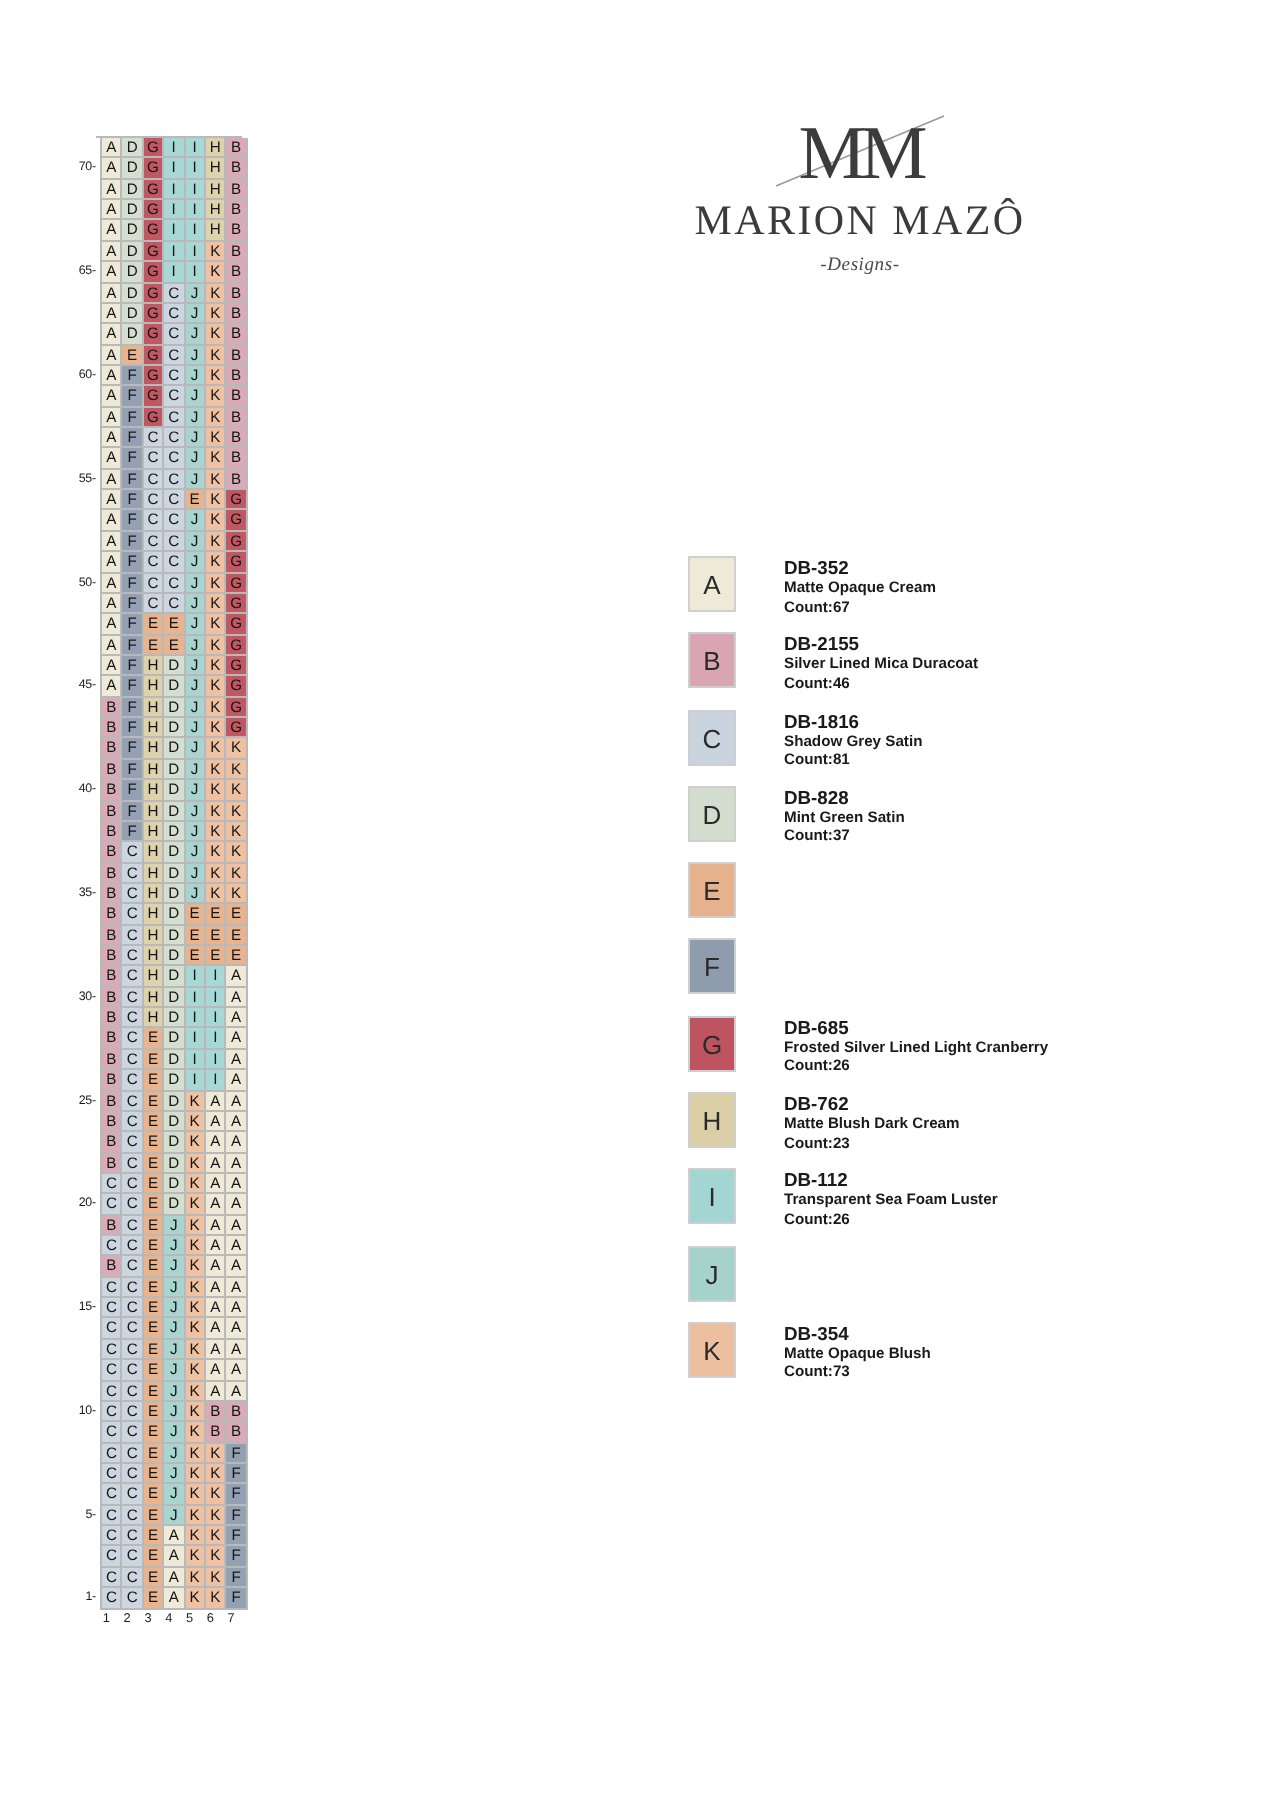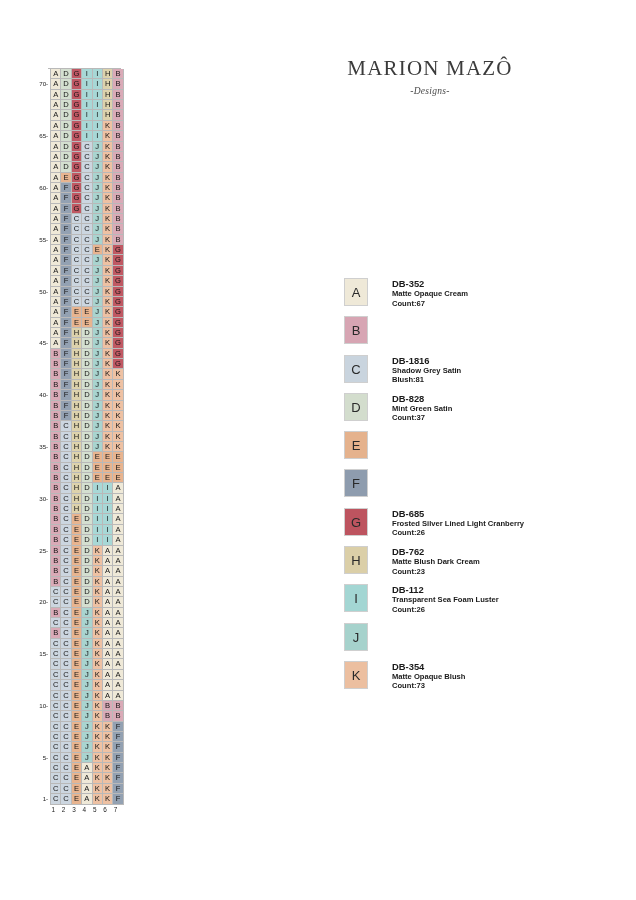--- a/index.html
+++ b/index.html
@@ -1023,42 +1023,53 @@
       <div>2</div>
       <div>3</div>
       <div>4</div>
       <div>5</div>
       <div>6</div>
       <div>7</div>
     </div>
 </div>
 
 <div id="logo">
+  <div class="monogram">
+    <svg width="100" height="42" viewBox="0 0 100 42" xmlns="http://www.w3.org/2000/svg">
+      <line x1="8" y1="38" x2="92" y2="3" stroke="#9a9a9a" stroke-width="0.8"></line>
+      <text x="50" y="34" text-anchor="middle" font-family="Liberation Serif, serif" font-size="38" fill="#3c3c3c" letter-spacing="-3">MM</text>
+    </svg>
+  </div>
   <div class="brand-name">MARION MAZÔ</div>
   <div class="brand-sub">-Designs-</div>
 </div>
 
 <div id="legend">
     <div class="legend-item">
       <div class="swatch" style="background: rgb(239, 233, 216);">A</div>
       <div class="legend-text">
         <div class="legend-code">DB-352</div>
         <div class="legend-desc">Matte Opaque Cream</div>
         <div class="legend-count">Count:67</div>
       </div>
     </div>
     <div class="legend-item">
       <div class="swatch" style="background: rgb(215, 165, 179);">B</div>
+      <div class="legend-text">
+        <div class="legend-code">DB-2155</div>
+        <div class="legend-desc">Silver Lined Mica Duracoat</div>
+        <div class="legend-count">Count:46</div>
+      </div>
     </div>
     <div class="legend-item">
       <div class="swatch" style="background: rgb(201, 212, 222);">C</div>
       <div class="legend-text">
         <div class="legend-code">DB-1816</div>
         <div class="legend-desc">Shadow Grey Satin</div>
-        <div class="legend-count">Blush:81</div>
+        <div class="legend-count">Count:81</div>
       </div>
     </div>
     <div class="legend-item">
       <div class="swatch" style="background: rgb(211, 221, 205);">D</div>
       <div class="legend-text">
         <div class="legend-code">DB-828</div>
         <div class="legend-desc">Mint Green Satin</div>
         <div class="legend-count">Count:37</div>
       </div>
     </div>

